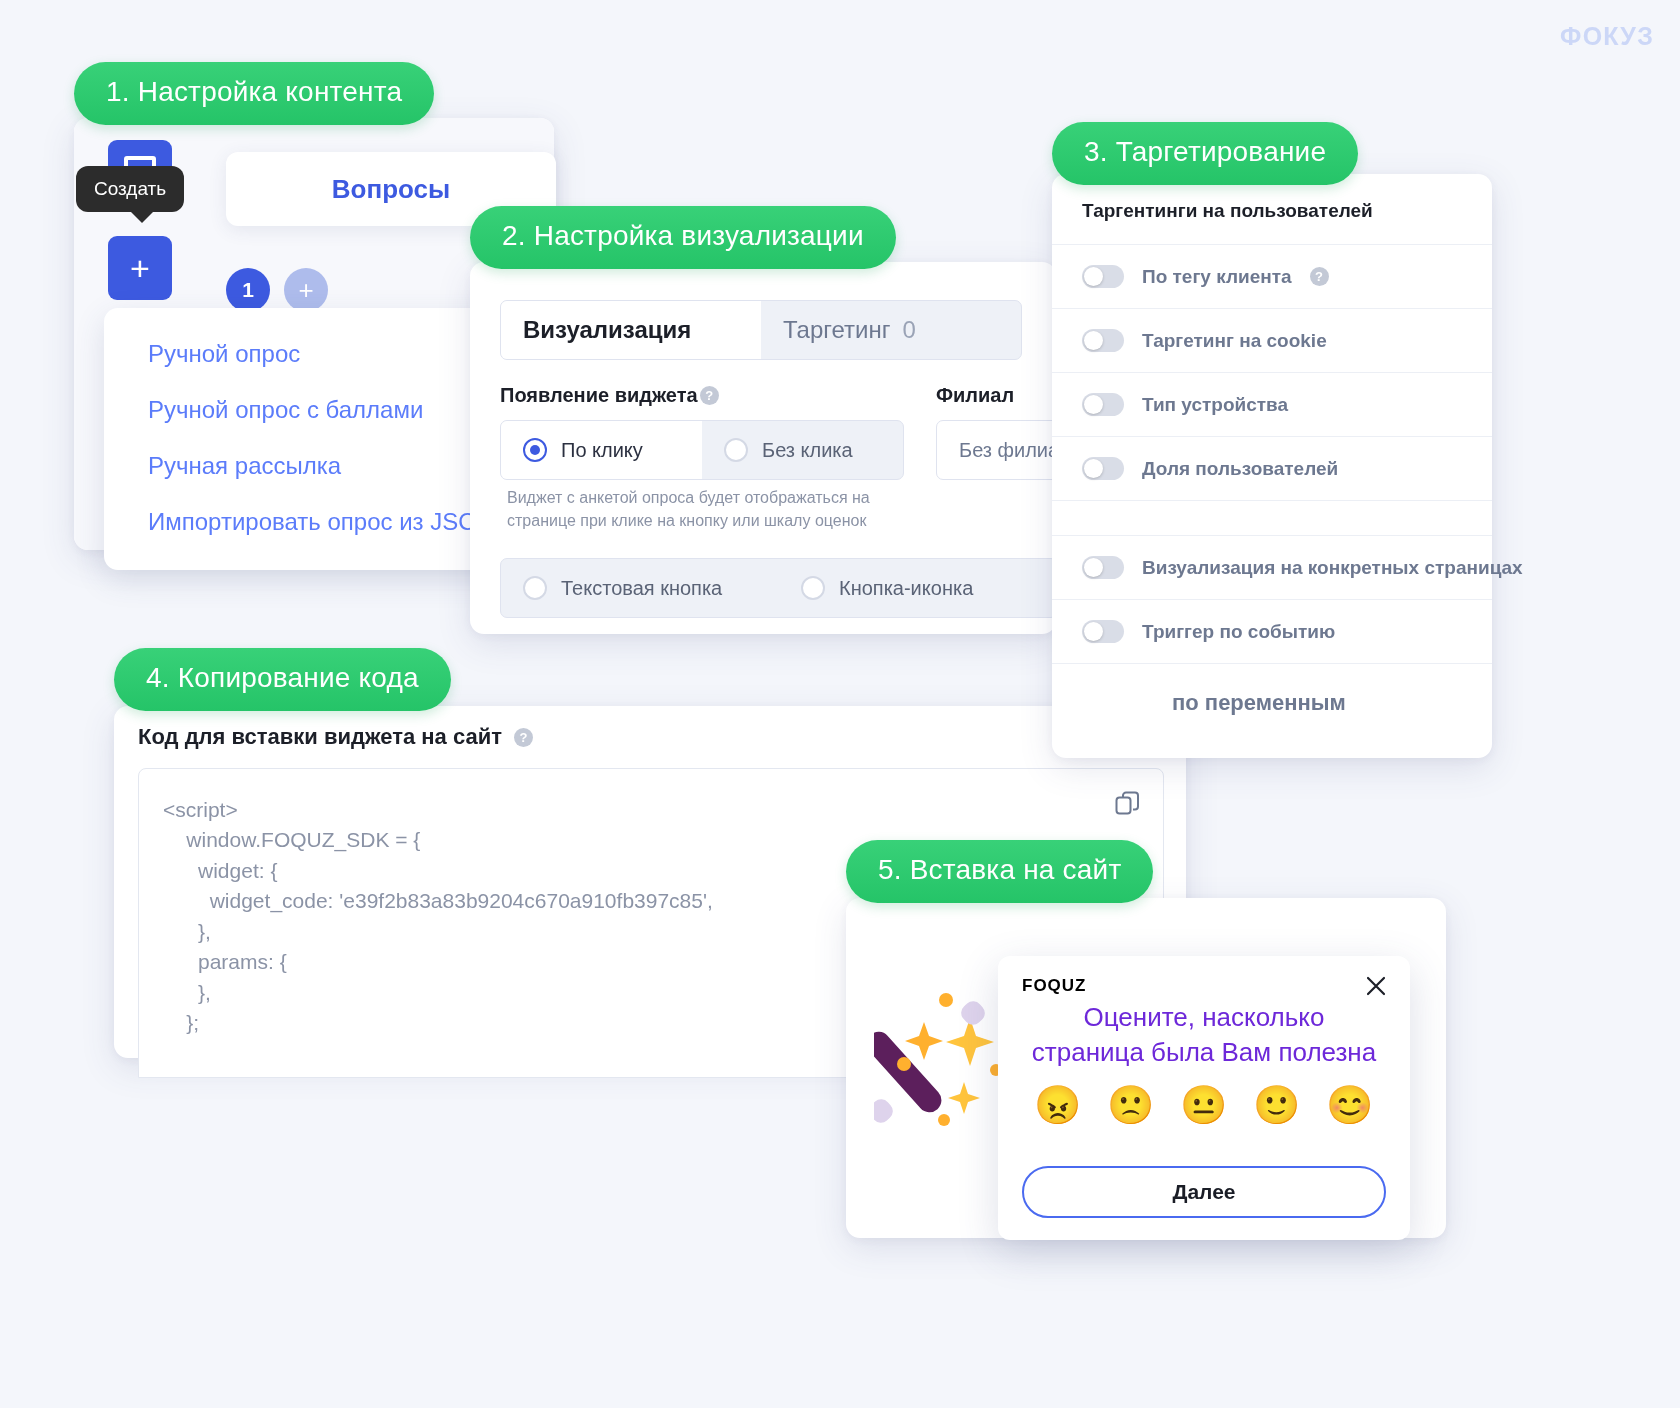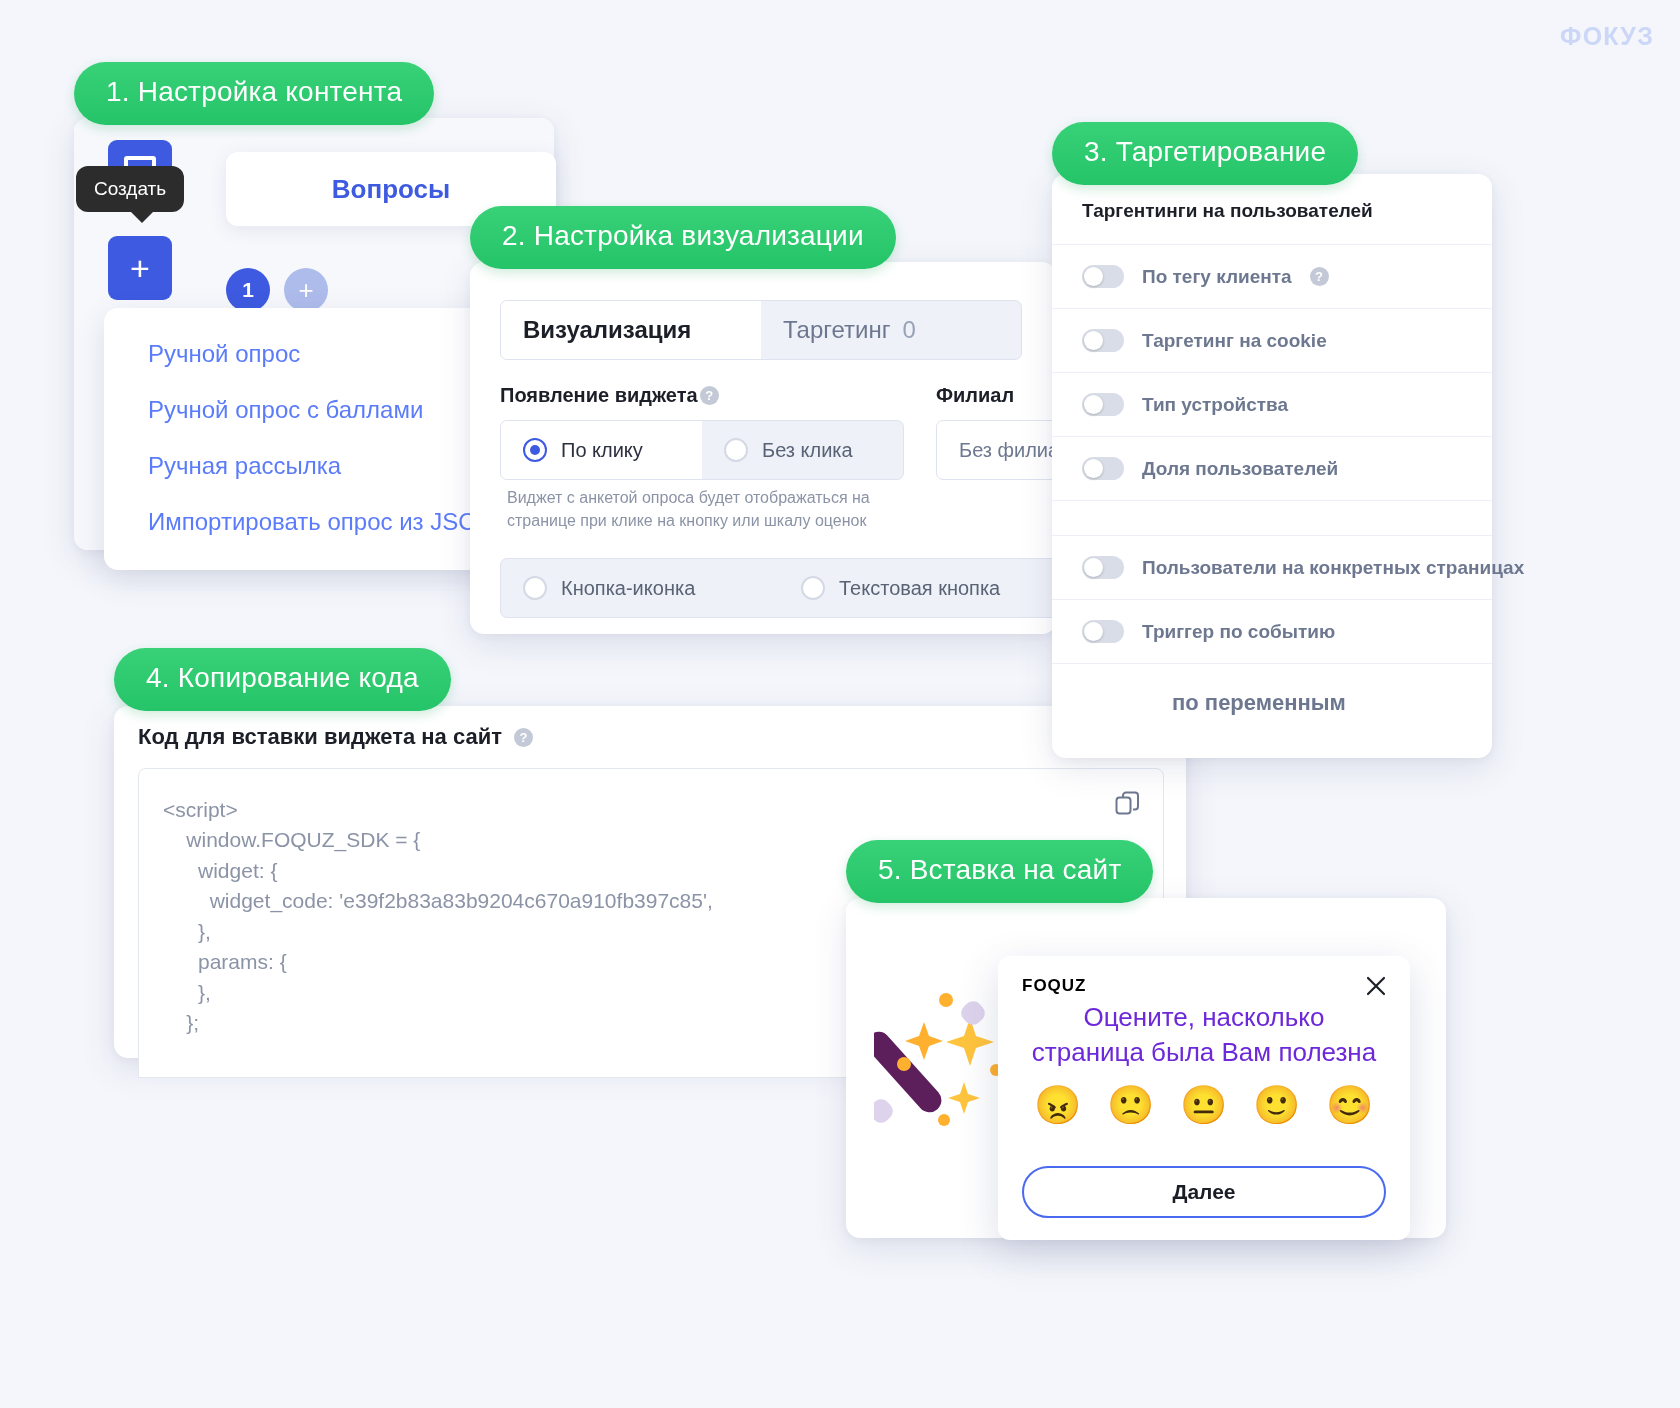--- a/index.html
+++ b/index.html
@@ -317,25 +317,25 @@
   <div class="p2-field-label" id="p2-lbl-branch">
     <span>Филиал</span>
   </div>
   <div class="p2-branch-input">
     <span>Без филиала</span>
   </div>
 
   <div class="p2-radio-group2">
     <div class="p2-radio">
       <span class="radio-dot"></span>
-      <span>Кнопка-иконка</span>
+      <span>Текстовая кнопка</span>
     </div>
     <div class="p2-radio">
       <span class="radio-dot"></span>
-      <span>Текстовая кнопка</span>
+      <span>Кнопка-иконка</span>
     </div>
   </div>
 </div>
 
 <div class="step-pill" style="left:470px; top:206px;">2. Настройка визуализации</div>
 
 <div class="card" id="panel3">
   <div class="p3-rows">
     <div class="p3-section-title" style="padding-bottom:22px;">Таргентинги на пользователей</div>
 
@@ -354,21 +354,21 @@
     </div>
     <div class="p3-row">
       <span class="toggle"></span>
       <span>Доля пользователей</span>
     </div>
 
     <div class="p3-gap"></div>
 
     <div class="p3-row">
       <span class="toggle"></span>
-      <span>Пользователи на конкретных страницах</span>
+      <span>Визуализация на конкретных страницах</span>
     </div>
     <div class="p3-row">
       <span class="toggle"></span>
       <span>Триггер по событию</span>
     </div>
 
     <div style="border-top:1px solid #eceff5;"></div>
     <div class="p3-tail">по переменным</div>
   </div>
 </div>

